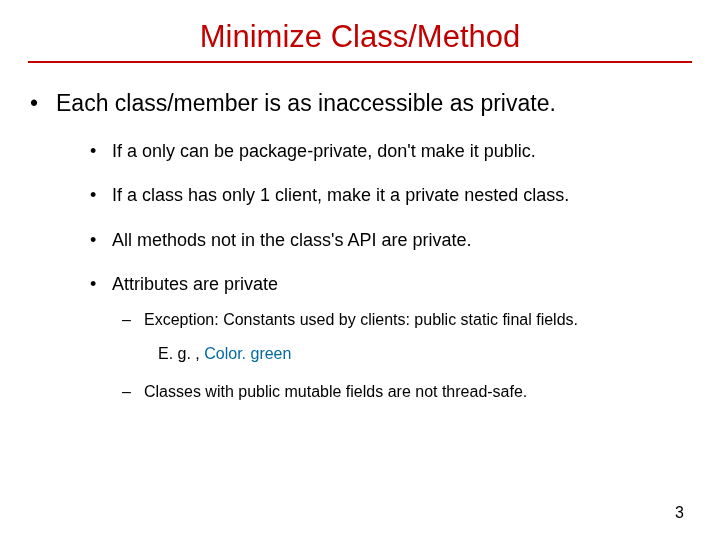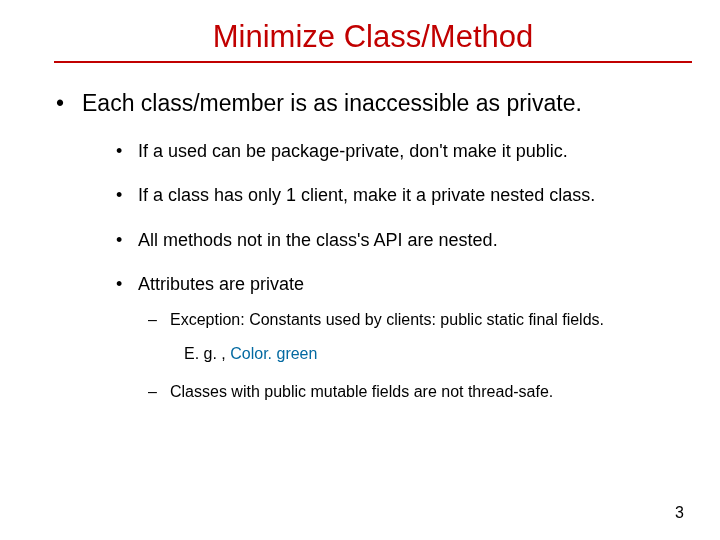--- a/index.html
+++ b/index.html
@@ -10,21 +10,20 @@
     background: #ffffff;
     font-family: Arial, Helvetica, sans-serif;
     color: #000000;
     overflow: hidden;
   }
   .slide {
     width: 720px;
     height: 540px;
     position: relative;
     box-sizing: border-box;
-    padding-left: 26px;
   }
   .title {
     text-align: center;
     font-size: 31px;
     color: #c10000;
     font-weight: normal;
     padding-top: 18px;
     line-height: 1.2;
     padding-bottom: 6px;
   }
@@ -107,31 +106,31 @@
       <span class="dot">•</span>
       <span>
         <span>Each class/member is as </span><span class="underline">in</span><span>accessible as private.</span>
       </span>
     </div>
 
     <div class="sublist">
 
       <div class="bullet-l2">
         <span class="dot">•</span>
-        <span>If a used can be package-private, don't make it public.</span>
+        <span>If a only can be package-private, don't make it public.</span>
       </div>
 
       <div class="bullet-l2">
         <span class="dot">•</span>
         <span>If a class has only 1 client, make it a private nested class.</span>
       </div>
 
       <div class="bullet-l2">
         <span class="dot">•</span>
-        <span>All methods not in the class's API are nested.</span>
+        <span>All methods not in the class's API are private.</span>
       </div>
 
       <div class="bullet-l2" style="margin-bottom:14px;">
         <span class="dot">•</span>
         <span>Attributes are private</span>
       </div>
 
       <div class="subsub">
 
         <div class="bullet-l3" style="margin-bottom:14px;">

